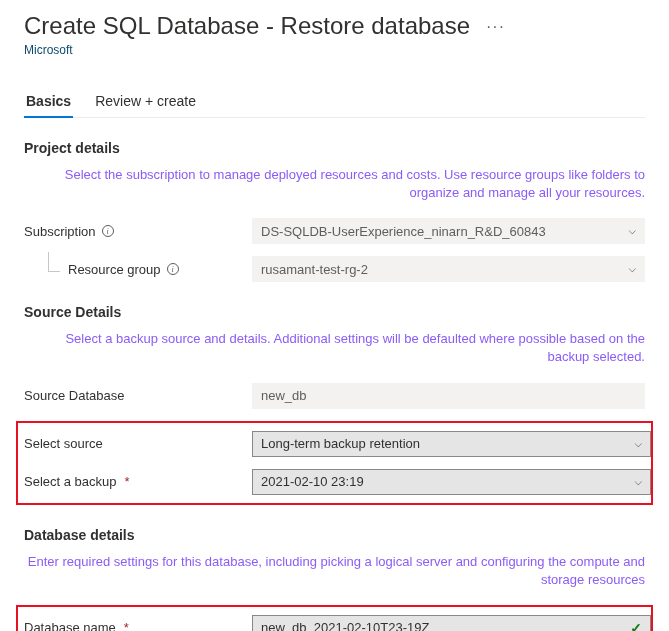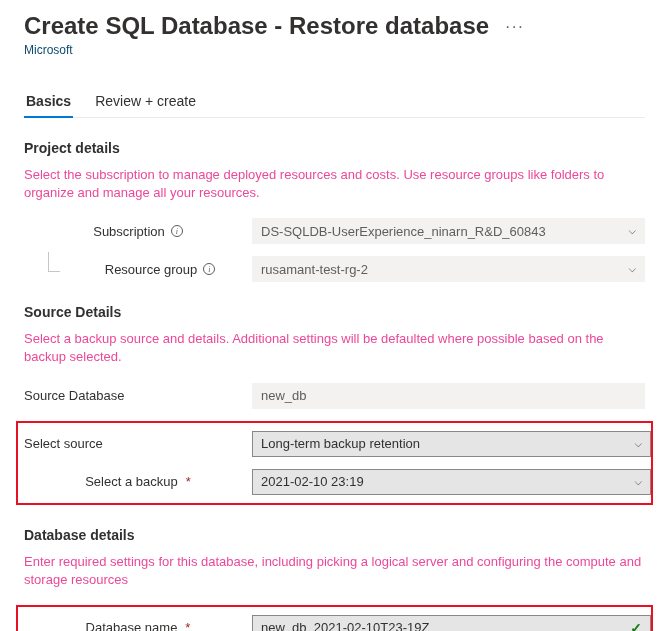--- a/index.html
+++ b/index.html
@@ -7,21 +7,21 @@
       font-family: "Segoe UI", -apple-system, sans-serif;
       font-size: 13px;
       color: #323130;
       background: #fff;
       width: 669px;
       padding: 12px 24px 20px 24px;
     }
     .header-row { display: flex; align-items: flex-start; }
     .page-title {
       font-size: 24px;
-      font-weight: 700;
+      font-weight: 400;
       color: #323130;
       line-height: 1.2;
     }
     .ellipsis {
       font-size: 16px;
       color: #605e5c;
       margin-left: 16px;
       margin-top: 6px;
       letter-spacing: 1px;
     }
@@ -54,38 +54,38 @@
       background: #0078d4;
     }
     .section-title {
       font-size: 14px;
       font-weight: 600;
       margin-top: 22px;
       margin-bottom: 10px;
     }
     .section-desc {
       font-size: 13px;
-      color: #ec4899;
+      color: #8b5cf6;
       line-height: 1.4;
       margin-bottom: 16px;
+      text-align: right;
     }
     .field-row {
       display: flex;
       align-items: center;
       margin-bottom: 12px;
     }
     .field-label {
       width: 228px;
       flex-shrink: 0;
       font-size: 13px;
       color: #323130;
       display: flex;
       align-items: center;
       gap: 6px;
-      justify-content: center;
     }
     .field-label.indented {
       padding-left: 44px;
       position: relative;
     }
     .tree-connector {
       position: absolute;
       left: 24px;
       top: -10px;
       width: 12px;

